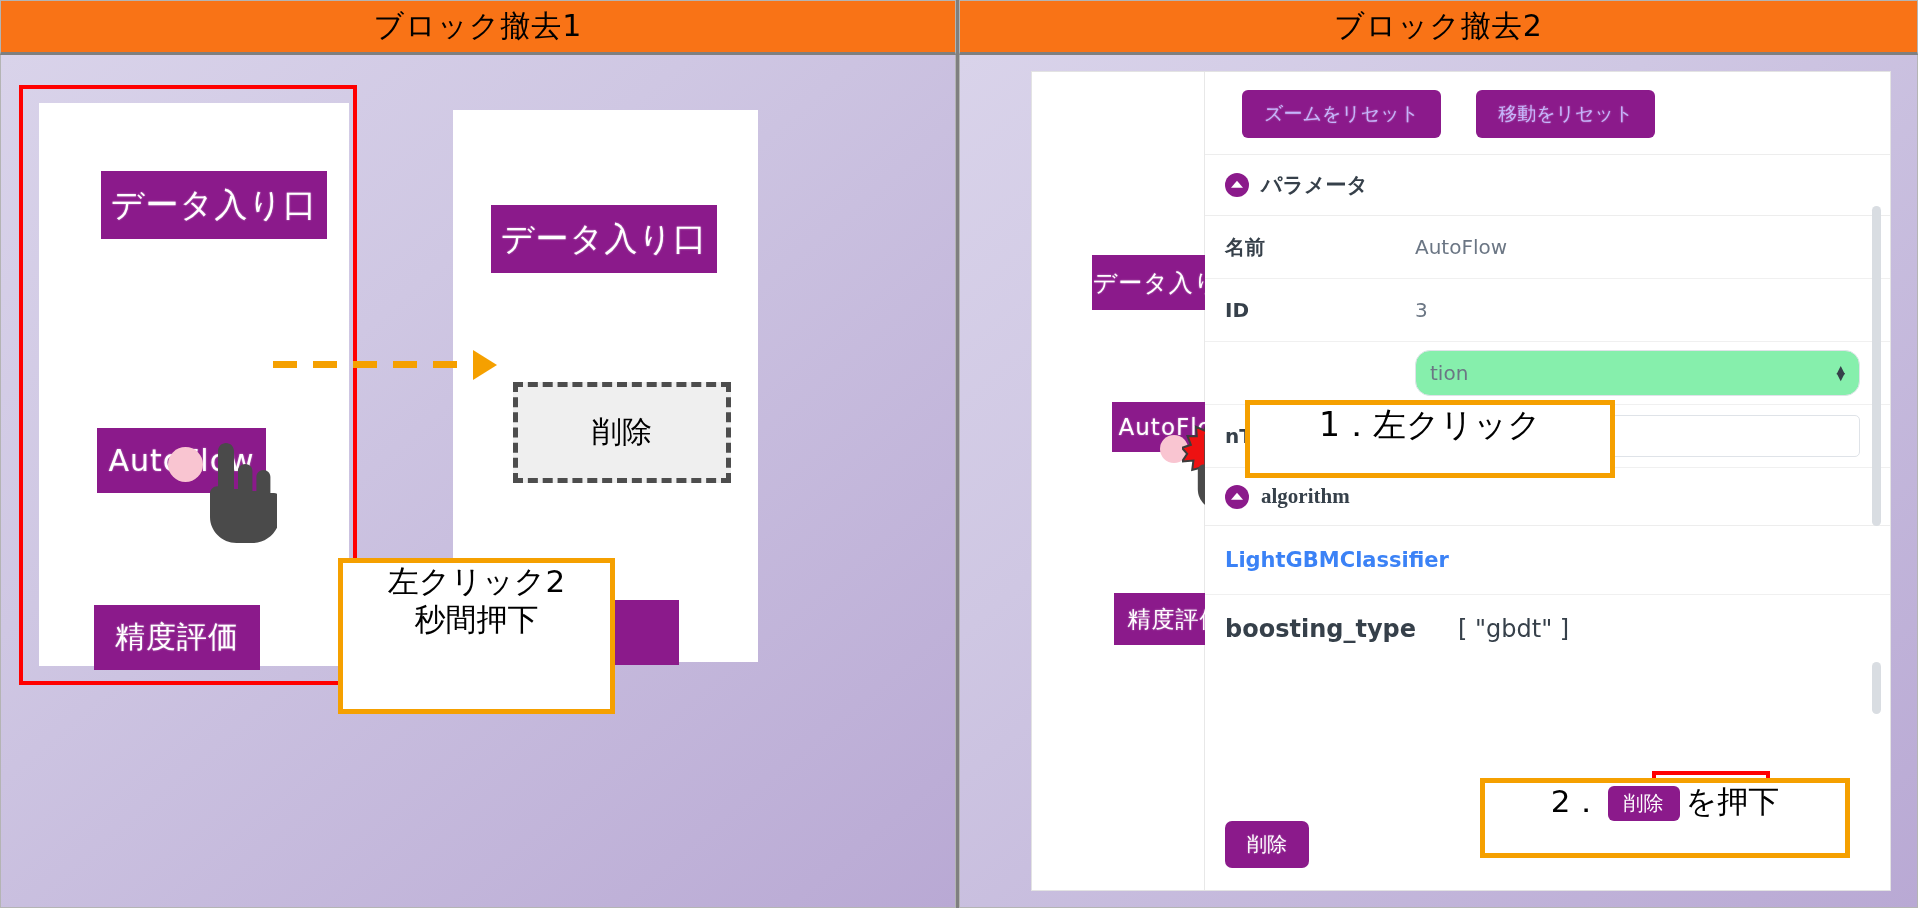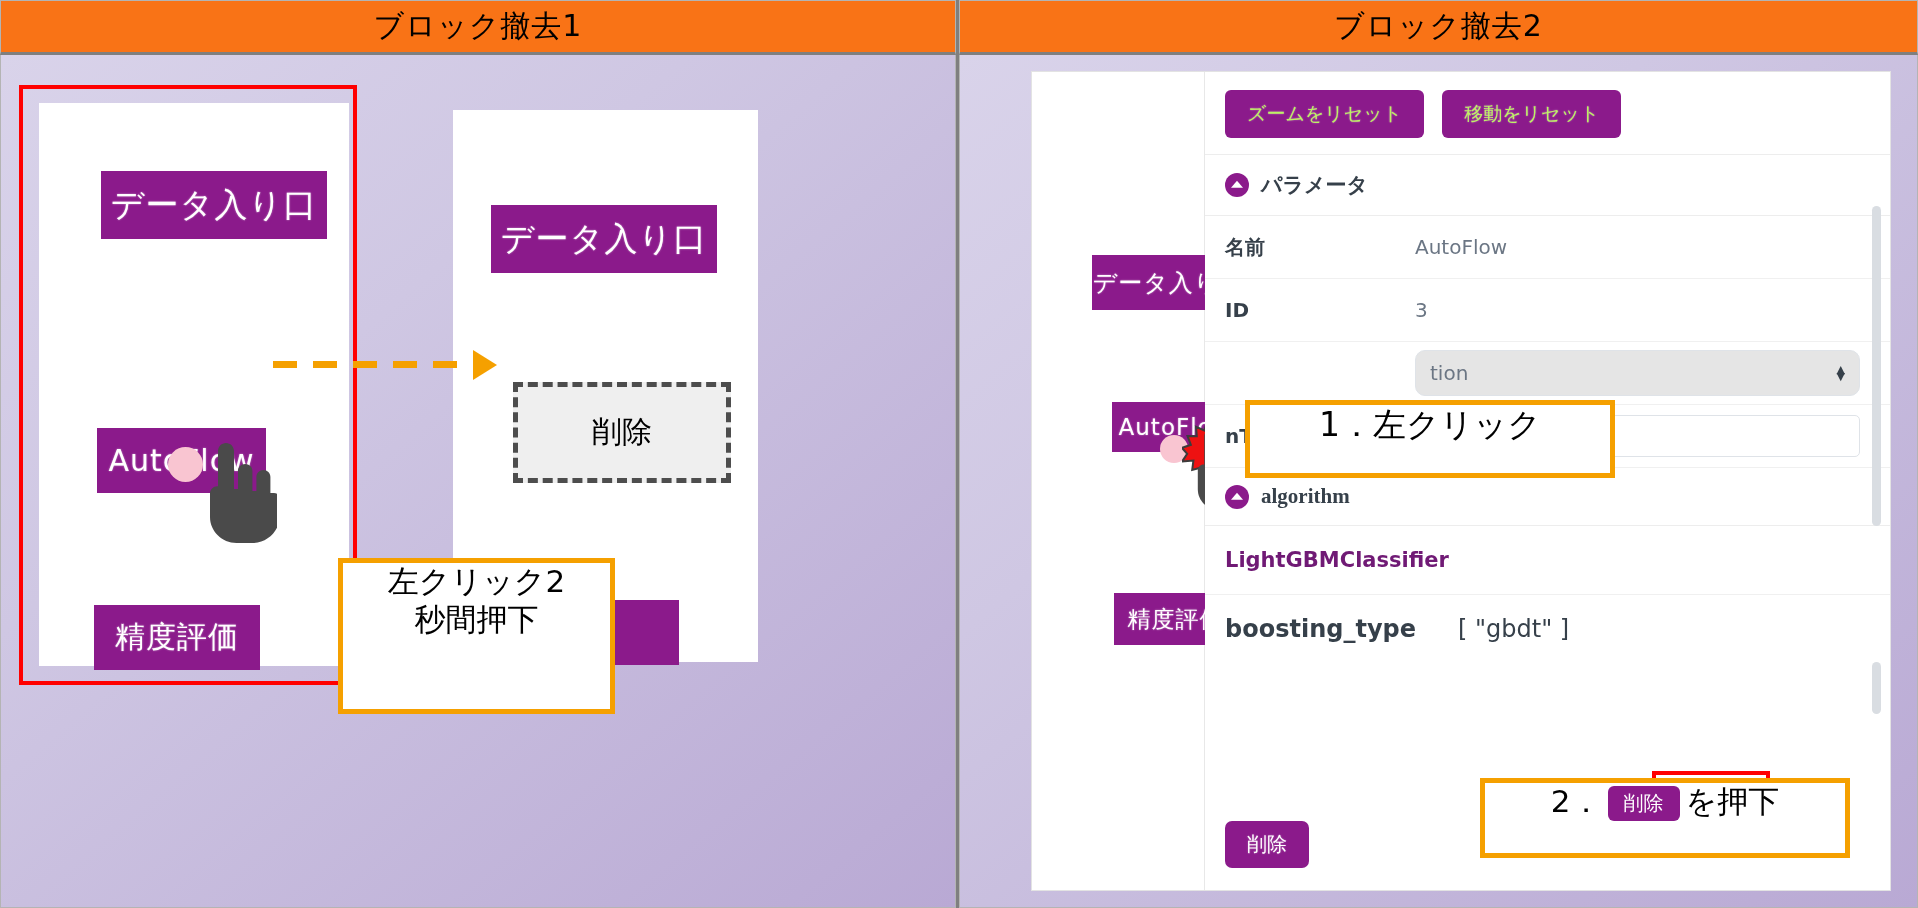--- a/index.html
+++ b/index.html
@@ -119,25 +119,25 @@
     flex:1 1 auto;
     background:#ffffff;
     overflow:hidden;
   }
   .toolbar{
     display:flex;gap:18px;align-items:center;
     padding:18px 0 16px 20px;
     border-bottom:1px solid #ededed;
   }
   .btn-purple{
-    background:#8B1A8B;color:#bef264;border:none;border-radius:6px;
+    background:#8B1A8B;color:#c4b5fd;border:none;border-radius:6px;
     font-size:19px;padding:11px 22px;
     font-family:"DejaVu Sans","Liberation Sans",sans-serif;
     text-shadow:0 0 2px rgba(255,255,255,.45);
-    white-space:nowrap;cursor:pointer;
+    white-space:nowrap;cursor:pointer;margin-left:17px;
   }
   .section-head{
     display:flex;align-items:center;gap:12px;
     padding:16px 0 16px 20px;
     border-bottom:1px solid #ededed;
     font-size:21px;font-weight:bold;color:#36404a;
     font-family:Liberation Serif, serif;
   }
   .caret{
     width:24px;height:24px;border-radius:50%;
@@ -162,30 +162,30 @@
   .pvalue{font-size:20px;color:#6b7684;}
   .pinput{
     flex:1 1 auto;margin-right:30px;
     border:1px solid #dfe3e8;border-radius:5px;
     background:#fff;height:42px;line-height:42px;
     padding:0 14px;font-size:20px;color:#6b7684;
     box-sizing:border-box;
   }
   .pselect{
     flex:1 1 auto;margin-right:30px;
-    border:1px solid #dfe3e8;border-radius:10px;
-    background:#e5e5e5;height:46px;
+    border:1px solid #dfe3e8;border-radius:15px;
+    background:#86efac;height:46px;
     display:flex;align-items:center;justify-content:space-between;
     padding:0 14px;font-size:20px;color:#6b7684;
     box-sizing:border-box;
   }
   .spinner{display:flex;flex-direction:column;gap:3px;color:#36404a;font-size:11px;line-height:7px;}
   .algo-name{
     padding:22px 6px 22px 20px;border-bottom:1px solid #f0f0f0;
-    font-size:21px;font-weight:bold;color:#701a75;
+    font-size:21px;font-weight:bold;color:#3b82f6;
     font-family:"DejaVu Sans","Liberation Sans",sans-serif;
   }
   .clipped-row{
     padding-left:20px;font-size:24px;font-weight:bold;color:#36404a;
     font-family:"DejaVu Sans","Liberation Sans",sans-serif;
     display:flex;gap:42px;
   }
   .clipped-row .v{font-weight:normal;color:#36404a;}
   .scrollbar{
     position:absolute;width:9px;border-radius:5px;background:#d9dde2;

